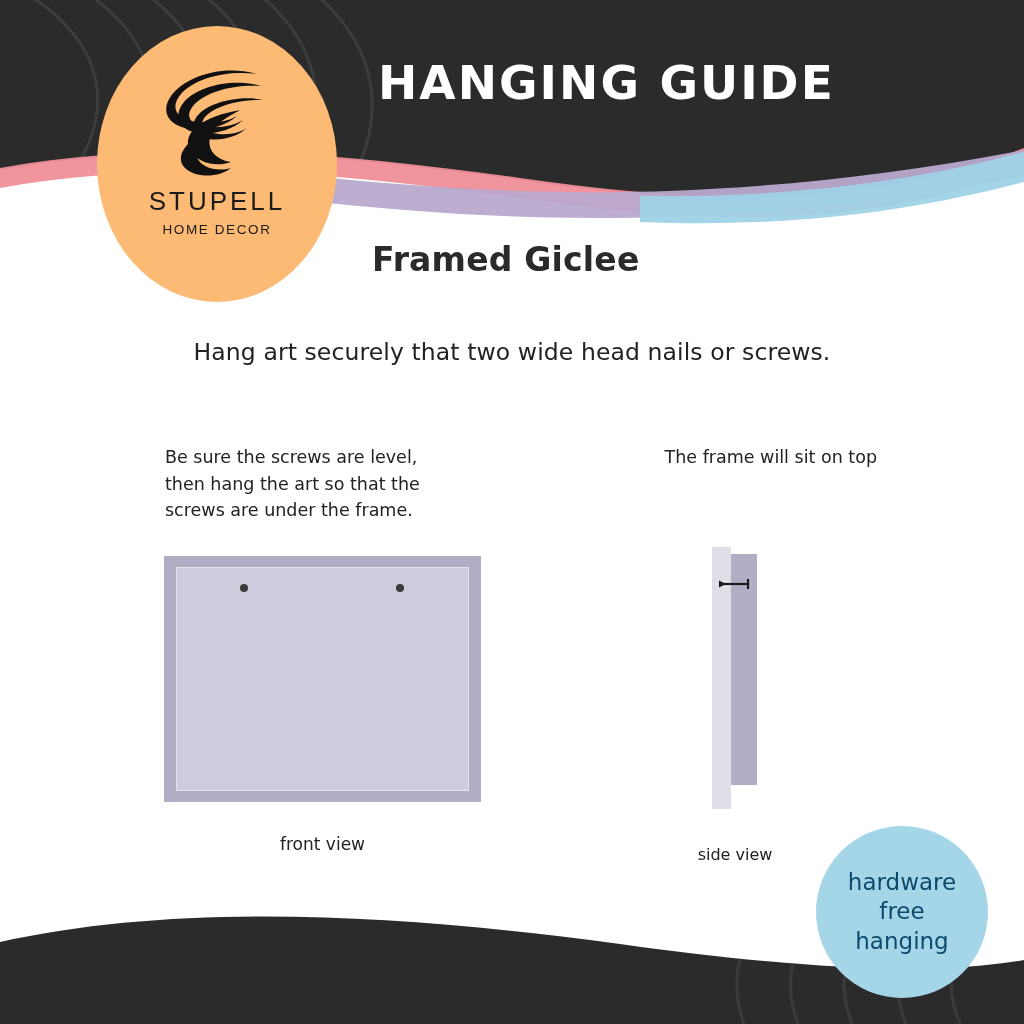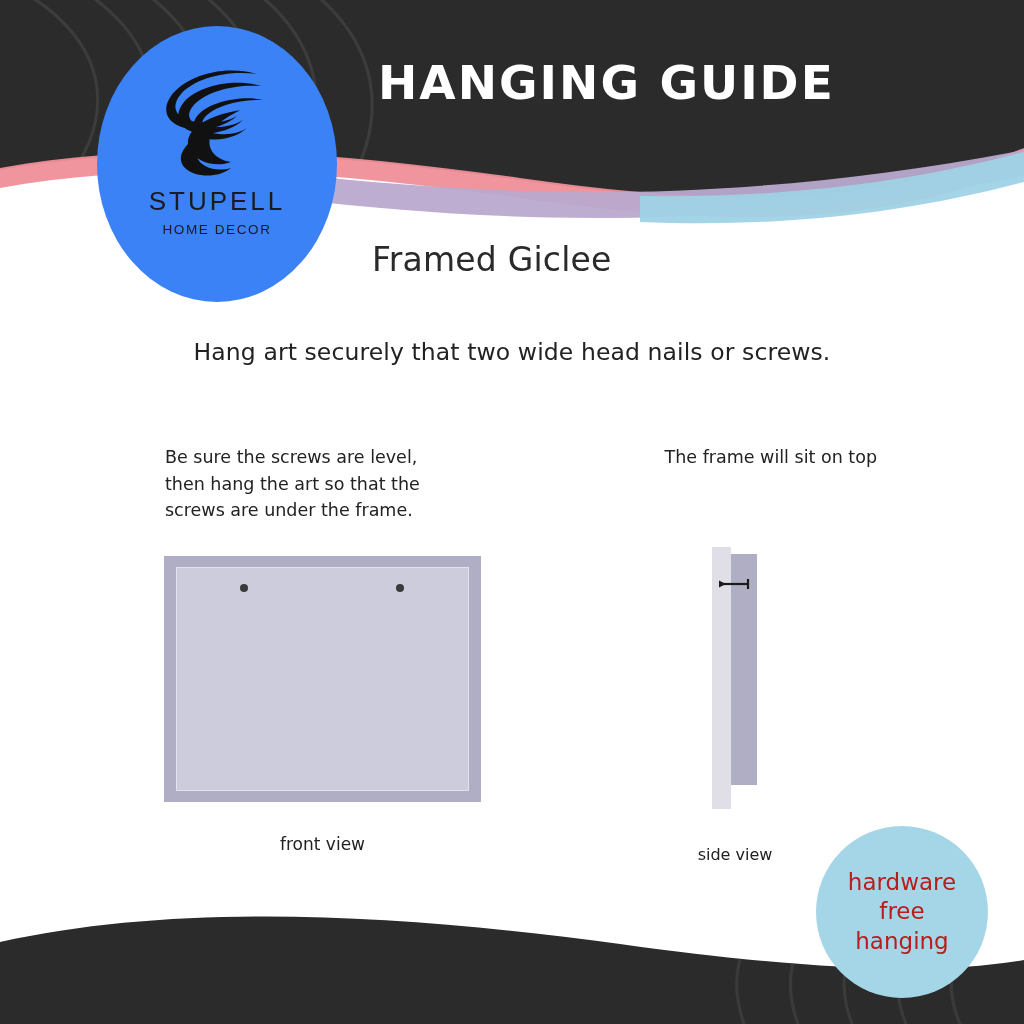--- a/index.html
+++ b/index.html
@@ -13,21 +13,21 @@
   .stage{position:absolute;inset:0;width:1024px;height:1024px;overflow:hidden;background:#fff;}
 
   
   .band-top{position:absolute;left:0;top:0;width:1024px;height:230px;overflow:hidden;}
   .band-bottom{position:absolute;left:0;bottom:0;width:1024px;height:140px;overflow:hidden;}
 
   
   .logo-badge{
     position:absolute;left:97px;top:26px;width:240px;height:276px;
     border-radius:50%/50%;
-    background:#3b82f6;
+    background:#fdba74;
     display:flex;flex-direction:column;align-items:center;justify-content:flex-start;
     box-shadow:0 0 0 0 rgba(0,0,0,0);
     z-index:6;
   }
   .logo-mark{margin-top:38px;width:120px;height:118px;}
   .logo-word{
     font-family:"Liberation Sans", sans-serif;
     font-size:26px;letter-spacing:3px;color:#1b1b1b;margin-top:4px;font-weight:400;
   }
   .logo-sub{
@@ -43,21 +43,21 @@
     font-size:47px;
     letter-spacing:2px;
     color:#ffffff;
     z-index:7;
     white-space:nowrap;
   }
 
   
   .product-type{
     position:absolute;left:372px;top:240px;
-    font-size:33px;color:#2a2a2a;font-weight:400;letter-spacing:0.2px;
+    font-size:33px;color:#2a2a2a;font-weight:700;letter-spacing:0.2px;
     font-family:"DejaVu Sans", sans-serif;
   }
 
   
   .main-instruction{
     position:absolute;left:0;right:0;top:338px;text-align:center;
     font-size:23.5px;color:#222;letter-spacing:0.1px;
     font-family:"DejaVu Sans", sans-serif;
   }
 
@@ -103,21 +103,21 @@
   }
 
   
   .bubble{
     position:absolute;left:816px;top:826px;width:172px;height:172px;border-radius:50%;
     background:#a5d6e8;
     display:flex;align-items:center;justify-content:center;
     z-index:8;
   }
   .bubble-text{
-    text-align:center;color:#b91c1c;font-size:23px;line-height:1.28;
+    text-align:center;color:#0c4a6e;font-size:23px;line-height:1.28;
     font-family:"DejaVu Sans", sans-serif;
   }
 </style>
 </head>
 <body>
 
 <div class="stage">
 
   <div class="band-top">
     <svg width="1024" height="230" viewBox="0 0 1024 230" xmlns="http://www.w3.org/2000/svg">

